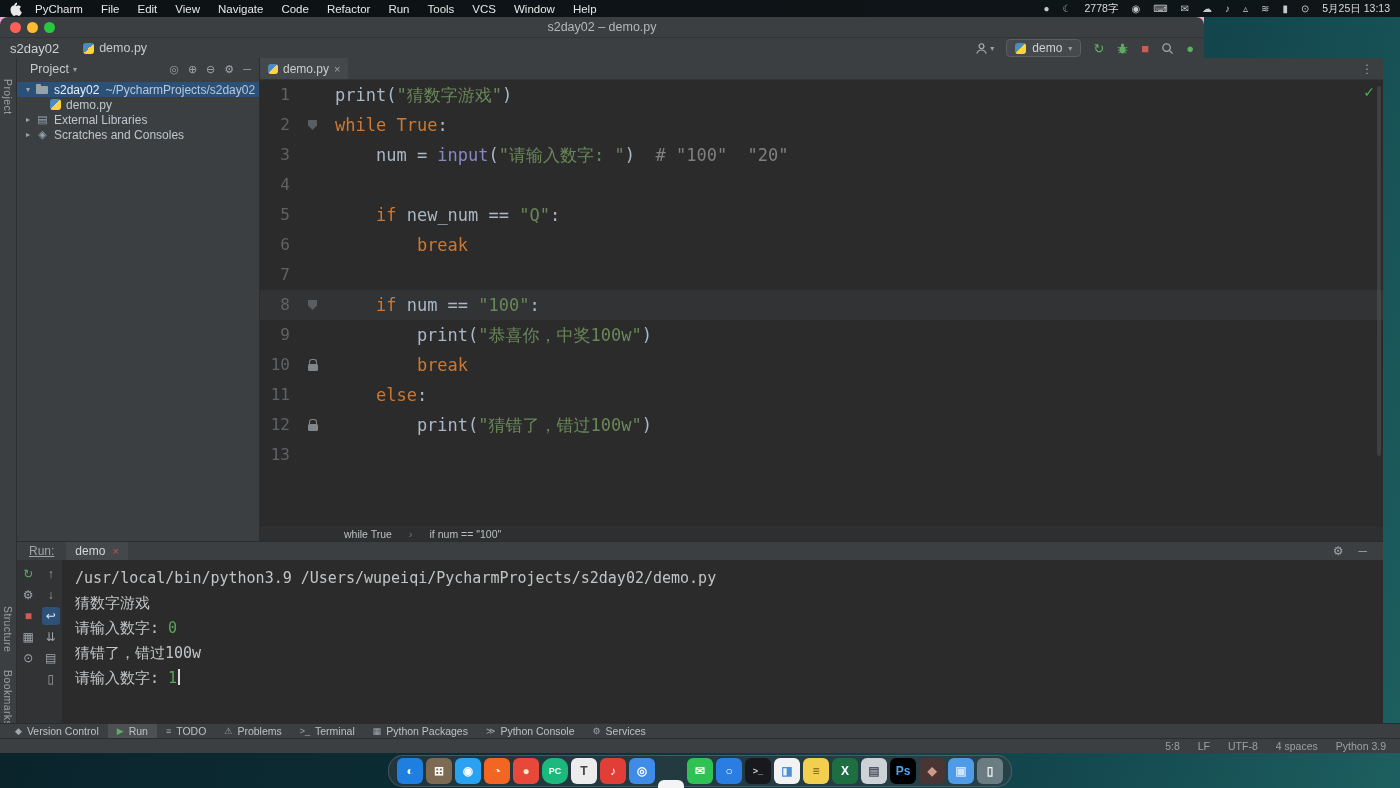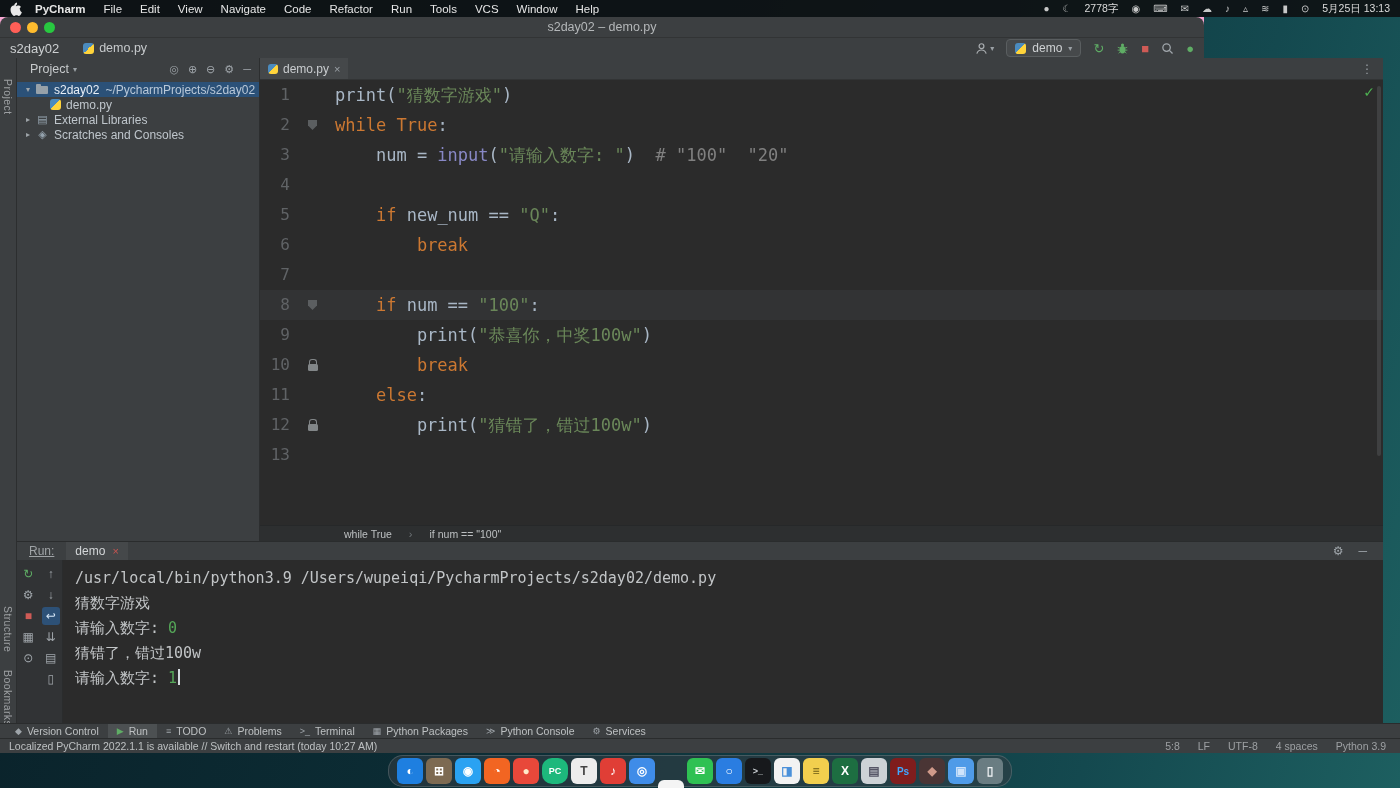--- a/index.html
+++ b/index.html
@@ -7,21 +7,21 @@
   body {
     font-family:"Liberation Sans", sans-serif;
     background:linear-gradient(105deg,#0a2028 0%,#0c2e36 45%,#14494f 80%,#1d5f60 100%);
     color:#bbb; position:relative;
   }
   
   .menubar{position:absolute;top:0;left:0;right:0;height:17px;background:rgba(14,17,19,.92);
     display:flex;align-items:center;padding:0 10px;font-size:11.5px;color:#e6e6e6;z-index:50;}
   .mb-left{display:flex;align-items:center;}
   .mitem{padding:0 9px;white-space:nowrap;}
-  .appname{font-weight:700;}
+  .appname{font-weight:400;}
   .mb-right{margin-left:auto;display:flex;align-items:center;gap:13px;font-size:10.5px;color:#dcdcdc;}
   .micon{font-size:10px;opacity:.9;}
   .mb-text{white-space:nowrap;}
   
   .window{position:absolute;top:17px;left:0;width:1204px;height:736px;background:#f9a8d4;}
   .titlebar{position:relative;height:21px;background:#3c3f41;border-radius:8px 8px 0 0;border-bottom:1px solid #323435;}
   .tl{position:absolute;top:5px;width:11px;height:11px;border-radius:50%;}
   .tl.red{left:10px;background:#ff5f57;} .tl.yellow{left:27px;background:#febc2e;} .tl.green{left:44px;background:#28c840;}
   .wtitle{position:absolute;left:0;right:0;top:3px;text-align:center;font-size:12.5px;color:#b4b7b9;}
   
@@ -399,21 +399,20 @@
         <span class="bico">≫</span>
         <span>Python Console</span>
       </span>
       <span class="bitem">
         <span class="bico">⚙</span>
         <span>Services</span>
       </span>
     </div>
 
   <div class="statusbar">
-    <span class="stmsg">Localized PyCharm 2022.1.1 is available // Switch and restart (today 10:27 AM)</span>
     <span class="stright" id="st-items">
         <span>5:8</span>
         <span>LF</span>
         <span>UTF-8</span>
         <span>4 spaces</span>
         <span>Python 3.9</span>
       </span>
   </div>
 </div>
 
@@ -428,17 +427,17 @@
     <div class="dicon" style="background: rgb(224, 62, 54); color: rgb(255, 255, 255);">♪</div>
     <div class="dicon" style="background: rgb(63, 140, 232); color: rgb(255, 255, 255);">◎</div>
     <div class="dicon" style="background: rgb(244, 244, 244); color: rgb(51, 51, 51); font-size: 9px; margin-top: 44px;">25</div>
     <div class="dicon" style="background: rgb(47, 193, 83); color: rgb(255, 255, 255);">✉</div>
     <div class="dicon" style="background: rgb(42, 125, 225); color: rgb(255, 255, 255);">○</div>
     <div class="dicon" style="background: rgb(23, 25, 28); color: rgb(207, 212, 216); font-size: 9px;">&gt;_</div>
     <div class="dicon" style="background: rgb(242, 242, 242); color: rgb(74, 144, 217);">◨</div>
     <div class="dicon" style="background: rgb(242, 207, 78); color: rgb(107, 90, 20);">≡</div>
     <div class="dicon" style="background: rgb(29, 110, 65); color: rgb(255, 255, 255);">X</div>
     <div class="dicon" style="background: rgb(205, 210, 214); color: rgb(85, 85, 102);">▤</div>
-    <div class="dicon" style="background: #7f1d1d; color: rgb(63, 168, 255); font-size: 10px; text-align: center;">Ps</div>
+    <div class="dicon" style="background: #000000; color: rgb(63, 168, 255); font-size: 12px; text-align: center;">Ps</div>
     <div class="dicon" style="background: rgb(74, 53, 53); color: rgb(208, 154, 138);">◆</div>
     <div class="dicon" style="background: rgb(79, 155, 232); color: rgb(207, 228, 251);">▣</div>
     <div class="dicon" style="background: rgba(210, 215, 220, 0.4); color: rgb(240, 243, 245);">▯</div>
   </div>
 
 </body></html>

